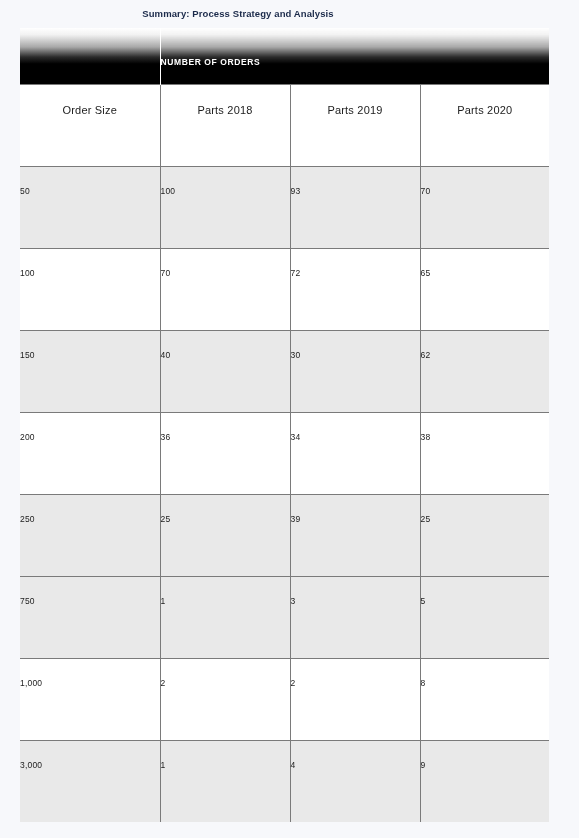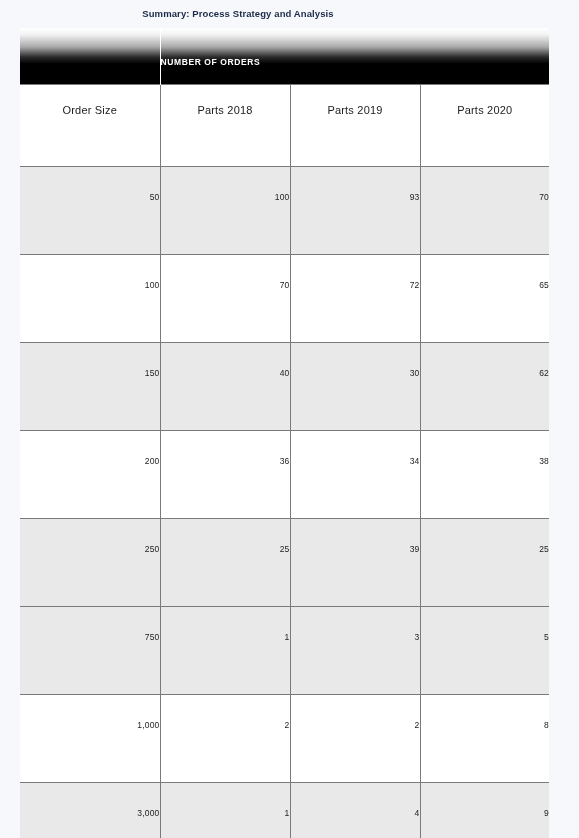--- a/index.html
+++ b/index.html
@@ -92,22 +92,22 @@
     color: #1c1c1c;
     letter-spacing: 0.2px;
     user-select: none;
   }
   tr.colhead-row th.last { border-right: none; }
 
   
   table.summary td {
     height: 62px;
     vertical-align: top;
-    padding: 25px 0 0 0;
-    text-align: right;
+    padding: 19px 0 0 0;
+    text-align: left;
     font-size: 8.5px;
     color: #1c1c1c;
     border-top: 1px solid #7a7a7a;
     border-right: 1px solid #7a7a7a;
     letter-spacing: 0.2px;
     background: transparent;
     user-select: none;
   }
   table.summary td.last { border-right: none; }
 

